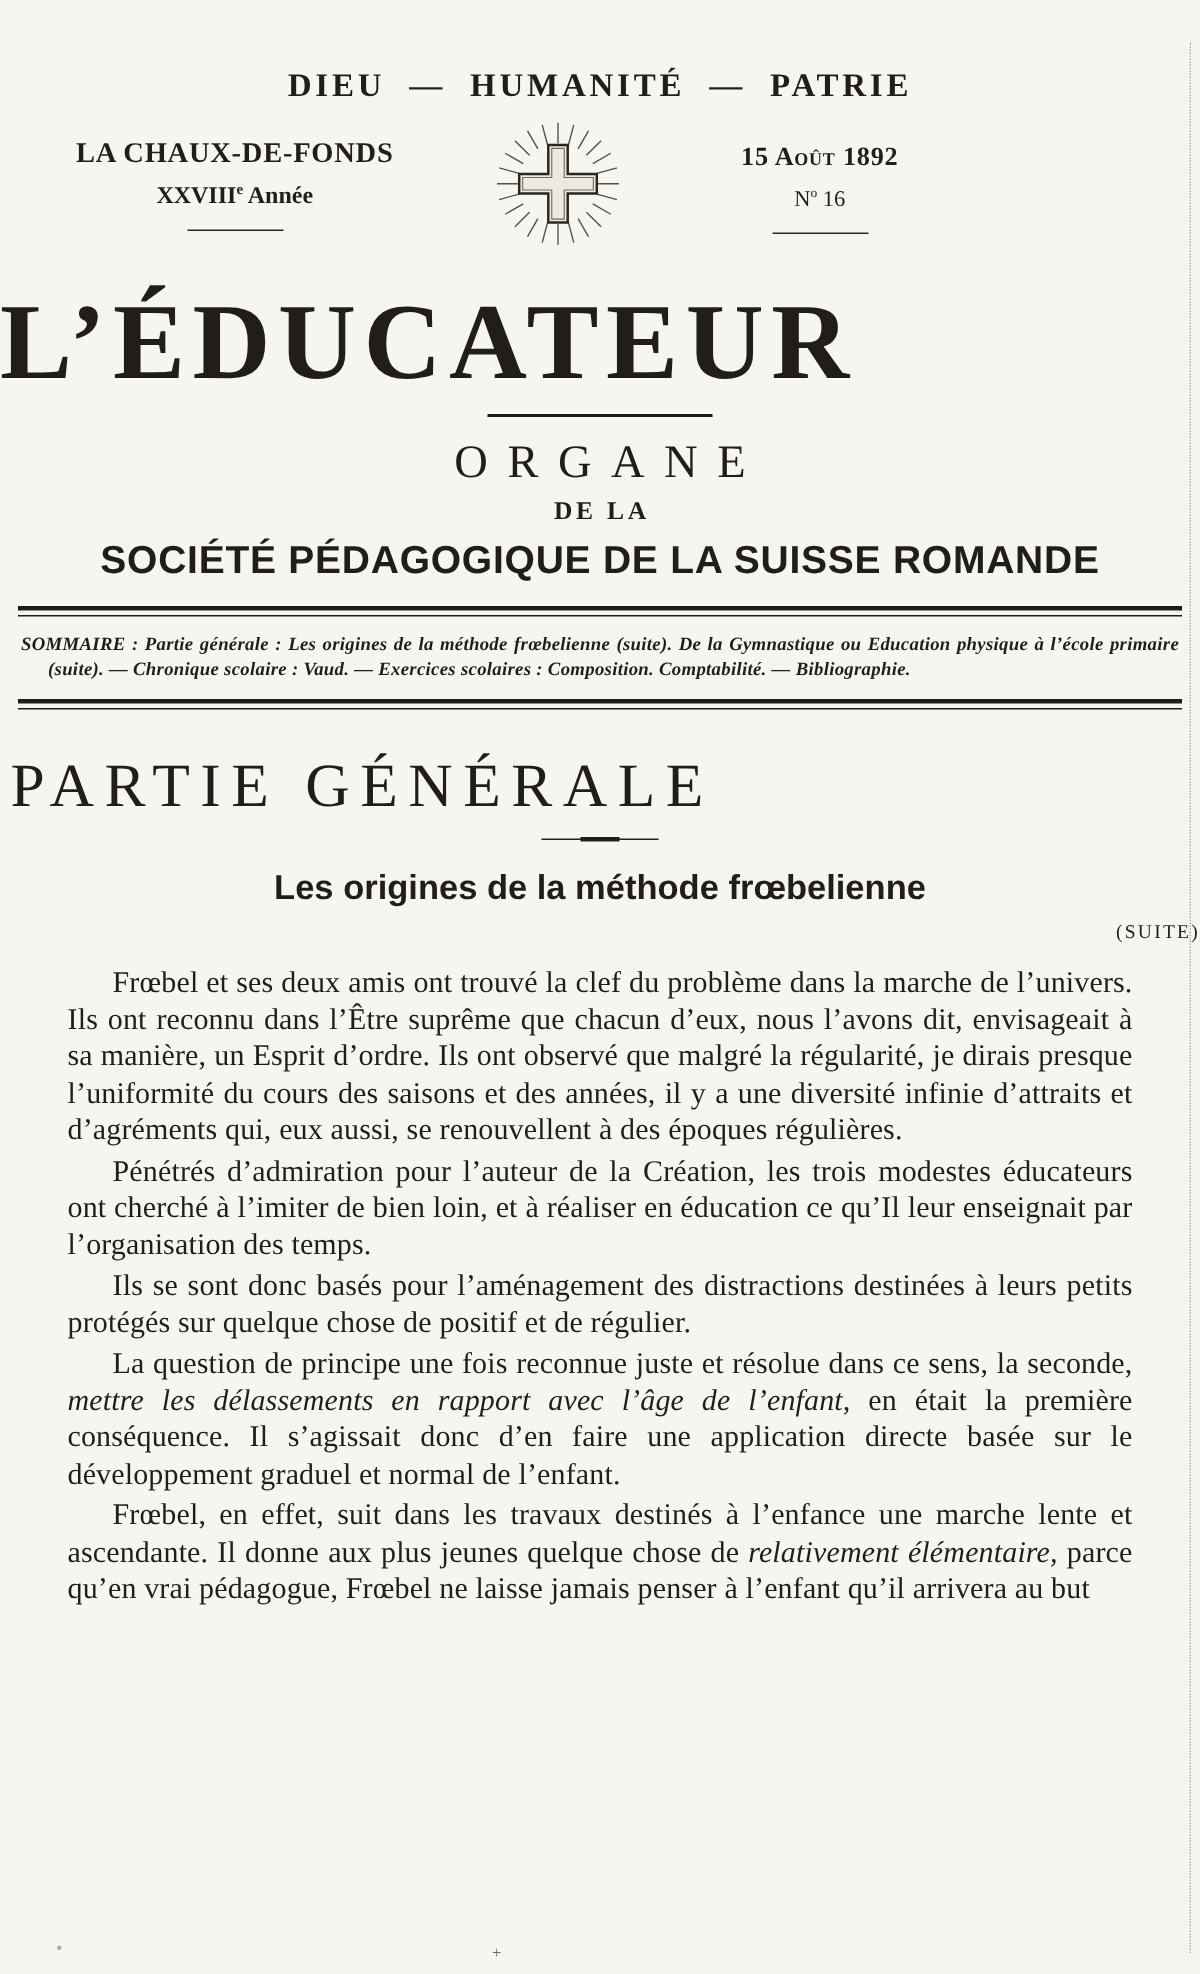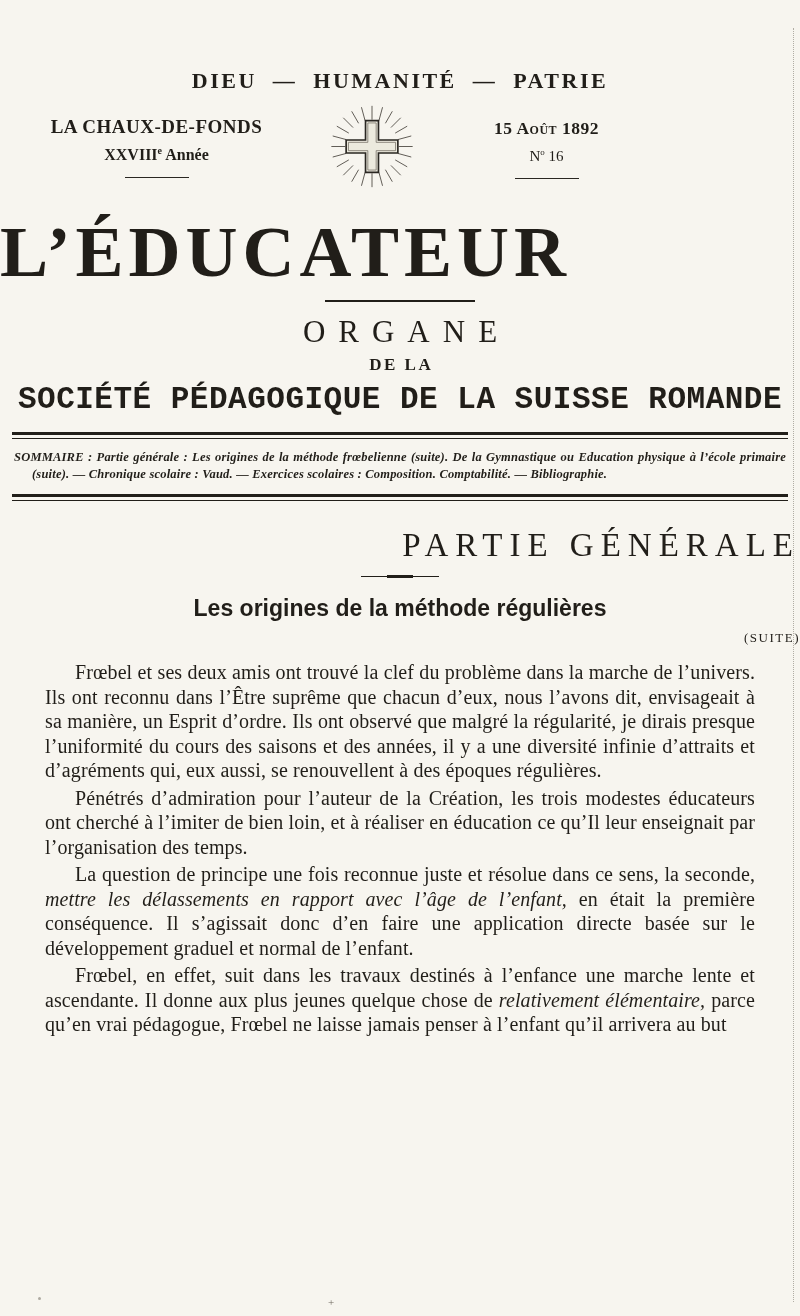--- a/index.html
+++ b/index.html
@@ -8,21 +8,21 @@
   .page {
     position:relative; width:800px; height:1316px;
     background:#f7f5ef; overflow:hidden;
   }
   .edge-right { position:absolute; top:28px; right:6px; bottom:14px; width:1px;
     border-right:1px dotted #9a958c; opacity:.75; }
   .bottom-mark { position:absolute; left:328px; bottom:8px; font-size:11px; color:#6f6a60; }
   .corner-dot { position:absolute; left:38px; bottom:16px; width:3px; height:3px;
     border-radius:50%; background:#8f8a80; opacity:.7; }
 
-  .motto { padding-top:68px; text-align:center; font-size:22px; font-weight:700;
+  .motto { padding-top:44px; text-align:center; font-size:22px; font-weight:700;
     letter-spacing:2.5px; word-spacing:8px; }
 
   .issue-row { display:flex; align-items:flex-start; margin:16px 44px 0; min-height:92px; }
   .issue-left { width:225px; text-align:center; padding-top:6px; }
   .place { font-size:19px; font-weight:700; letter-spacing:.5px; white-space:nowrap; }
   .annee { font-size:16px; font-weight:700; margin-top:7px; }
   .annee sup { font-size:10px; }
   .short-rule { width:64px; border-top:1.5px solid #2a2722; margin:13px auto 0; }
   .emblem { width:150px; margin-left:28px; text-align:center; margin-top:-6px; }
   .issue-right { width:175px; margin-left:12px; text-align:center; padding-top:8px; }
@@ -30,31 +30,31 @@
   .number { font-size:15px; font-weight:400; margin-top:8px; }
   .number sup { font-size:9px; }
 
   .masthead { margin-top:14px; text-align:left; font-weight:700; font-size:72px;
     line-height:1; letter-spacing:5px; white-space:nowrap; }
   .title-rule { width:150px; border-top:2.5px solid #211e19; margin:12px auto 0; }
   .organe { margin-top:12px; text-align:center; font-size:31px; letter-spacing:13px;
     text-indent:13px; }
   .dela { margin-top:5px; text-align:center; font-size:17px; font-weight:700;
     letter-spacing:2.5px; text-indent:2.5px; }
-  .society { margin-top:7px; text-align:center; font-family:Liberation Mono, monospace;
-    font-weight:700; font-size:31px; letter-spacing:.5px; }
+  .society { margin-top:7px; text-align:center; font-family:Liberation Sans, sans-serif;
+    font-weight:700; font-size:26px; letter-spacing:.5px; }
 
   .double-rule { margin:15px 12px 0; height:7px;
     border-top:3px solid #211e19; border-bottom:1px solid #211e19; }
   .sommaire { margin:10px 14px 0; padding-left:18px; text-indent:-18px;
     font-size:12.5px; font-weight:700; line-height:16.5px; text-align:justify;
     letter-spacing:.2px;font-style:italic; }
   .double-rule.second { margin-top:12px; }
 
-  .partie { margin-top:26px; text-align:right; font-size:33px; letter-spacing:7px;
+  .partie { margin-top:26px; text-align:left; font-size:41px; letter-spacing:7px;
     text-indent:7px; }
   .divider-small { position:relative; width:78px; margin:12px auto 0;
     border-top:1px solid #211e19; height:3px; }
   .divider-small::after { content:""; position:absolute; left:50%; top:-2.5px;
     transform:translateX(-50%); width:26px; height:3.5px; background:#211e19; }
   .article-title { margin-top:16px; text-align:center;
     font-family:"Liberation Sans", sans-serif; font-weight:700; font-size:23px; }
   .suite { margin-top:8px; text-align:right; font-size:13px; letter-spacing:1.5px; }
 
   .body-text { margin:14px 45px 0; font-size:20px; line-height:24.5px;
@@ -128,25 +128,26 @@
   <div class="society">SOCIÉTÉ PÉDAGOGIQUE DE LA SUISSE ROMANDE</div>
 
   <div class="double-rule"></div>
 
   <p class="sommaire"><strong>SOMMAIRE :</strong> <span>Partie générale : Les origines de la méthode frœbelienne (suite). De la Gymnastique ou Education physique à l’école primaire (suite). — Chronique scolaire : Vaud. — Exercices scolaires : Composition. Comptabilité. — Bibliographie.</span></p>
 
   <div class="double-rule second"></div>
 
   <div class="partie">PARTIE GÉNÉRALE</div>
   <div class="divider-small"></div>
-  <div class="article-title">Les origines de la méthode régulières</div>
+  <div class="article-title">Les origines de la méthode frœbelienne</div>
   <div class="suite">(SUITE)</div>
 
   <div class="body-text">
     <p class="para"><span>Frœbel et ses deux amis ont trouvé la clef du problème dans la marche de l’univers. Ils ont reconnu dans l’Être suprême que chacun d’eux, nous l’avons dit, envisageait à sa manière, un Esprit d’ordre. Ils ont observé que malgré la régularité, je dirais presque l’uniformité du cours des saisons et des années, il y a une diversité infinie d’attraits et d’agréments qui, eux aussi, se renouvellent à des époques régulières.</span></p>
     <p class="para"><span>Pénétrés d’admiration pour l’auteur de la Création, les trois modestes éducateurs ont cherché à l’imiter de bien loin, et à réaliser en éducation ce qu’Il leur enseignait par l’organisation des temps.</span></p>
+    <p class="para"><span>Ils se sont donc basés pour l’aménagement des distractions destinées à leurs petits protégés sur quelque chose de positif et de régulier.</span></p>
     <p class="para"><span>La question de principe une fois reconnue juste et résolue dans ce sens, la seconde, </span><em>mettre les délassements en rapport avec l’âge de l’enfant,</em><span> en était la première conséquence. Il s’agissait donc d’en faire une application directe basée sur le développement graduel et normal de l’enfant.</span></p>
     <p class="para"><span>Frœbel, en effet, suit dans les travaux destinés à l’enfance une marche lente et ascendante. Il donne aux plus jeunes quelque chose de </span><em>relativement élémentaire,</em><span> parce qu’en vrai pédagogue, Frœbel ne laisse jamais penser à l’enfant qu’il arrivera au but</span></p>
   </div>
 
   <div class="bottom-mark">+</div>
   <div class="corner-dot"></div>
 </div>
 
 </body></html>

